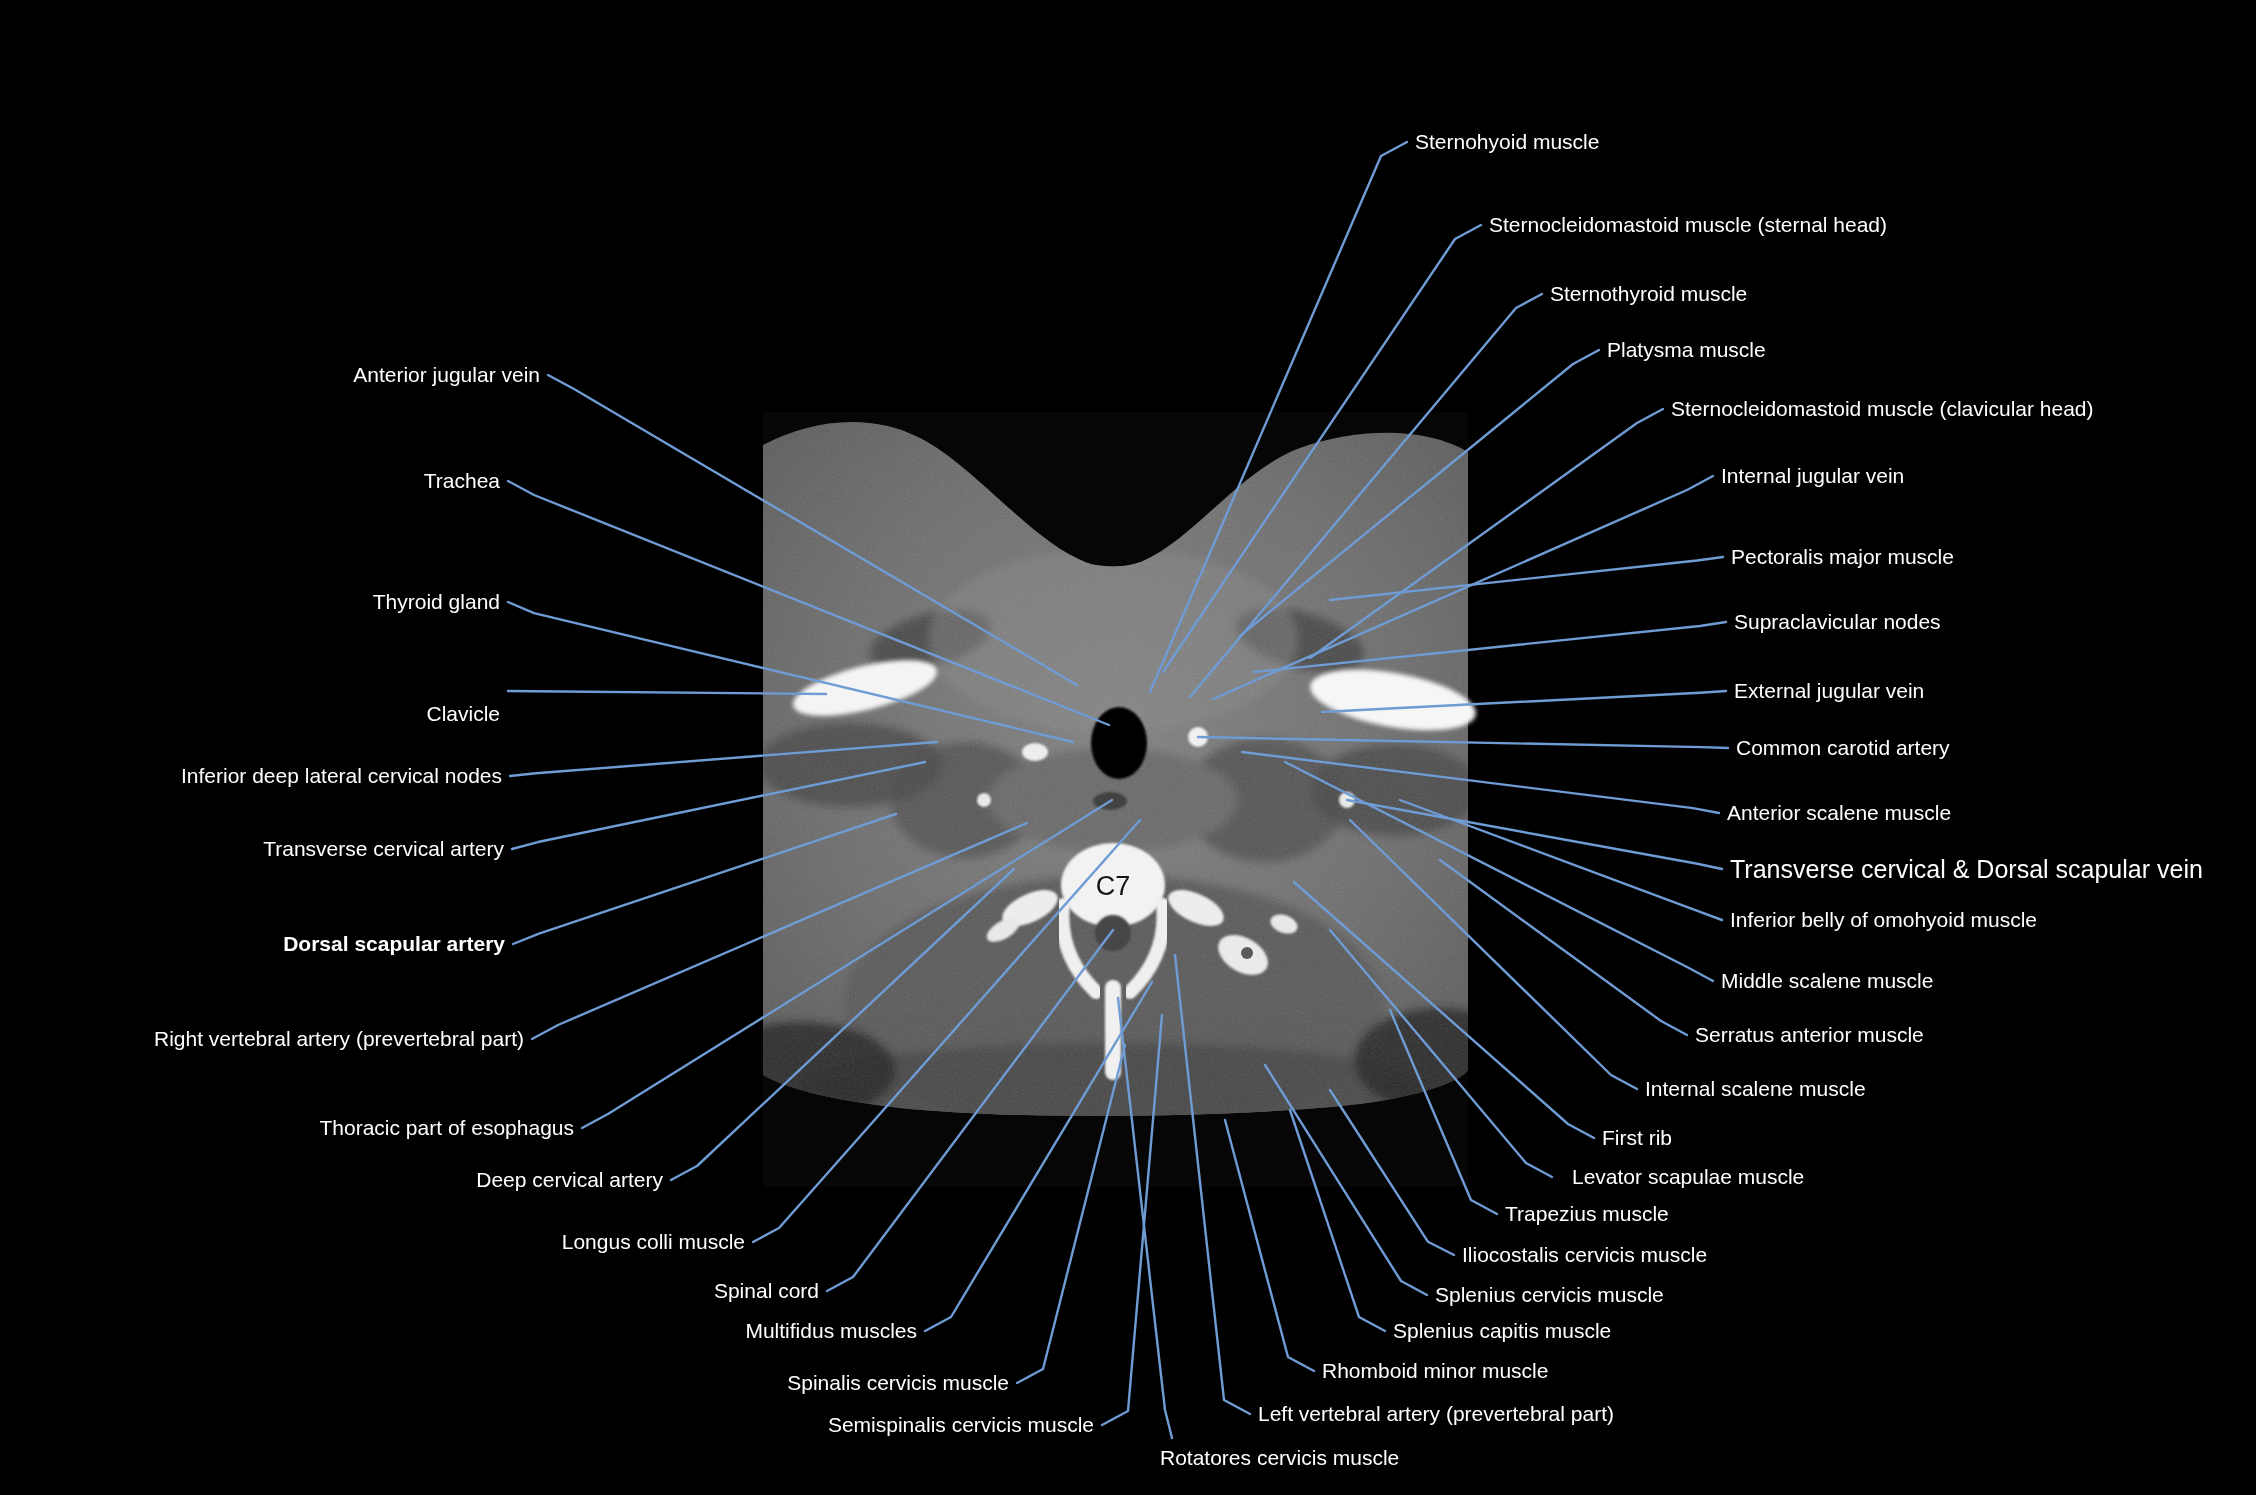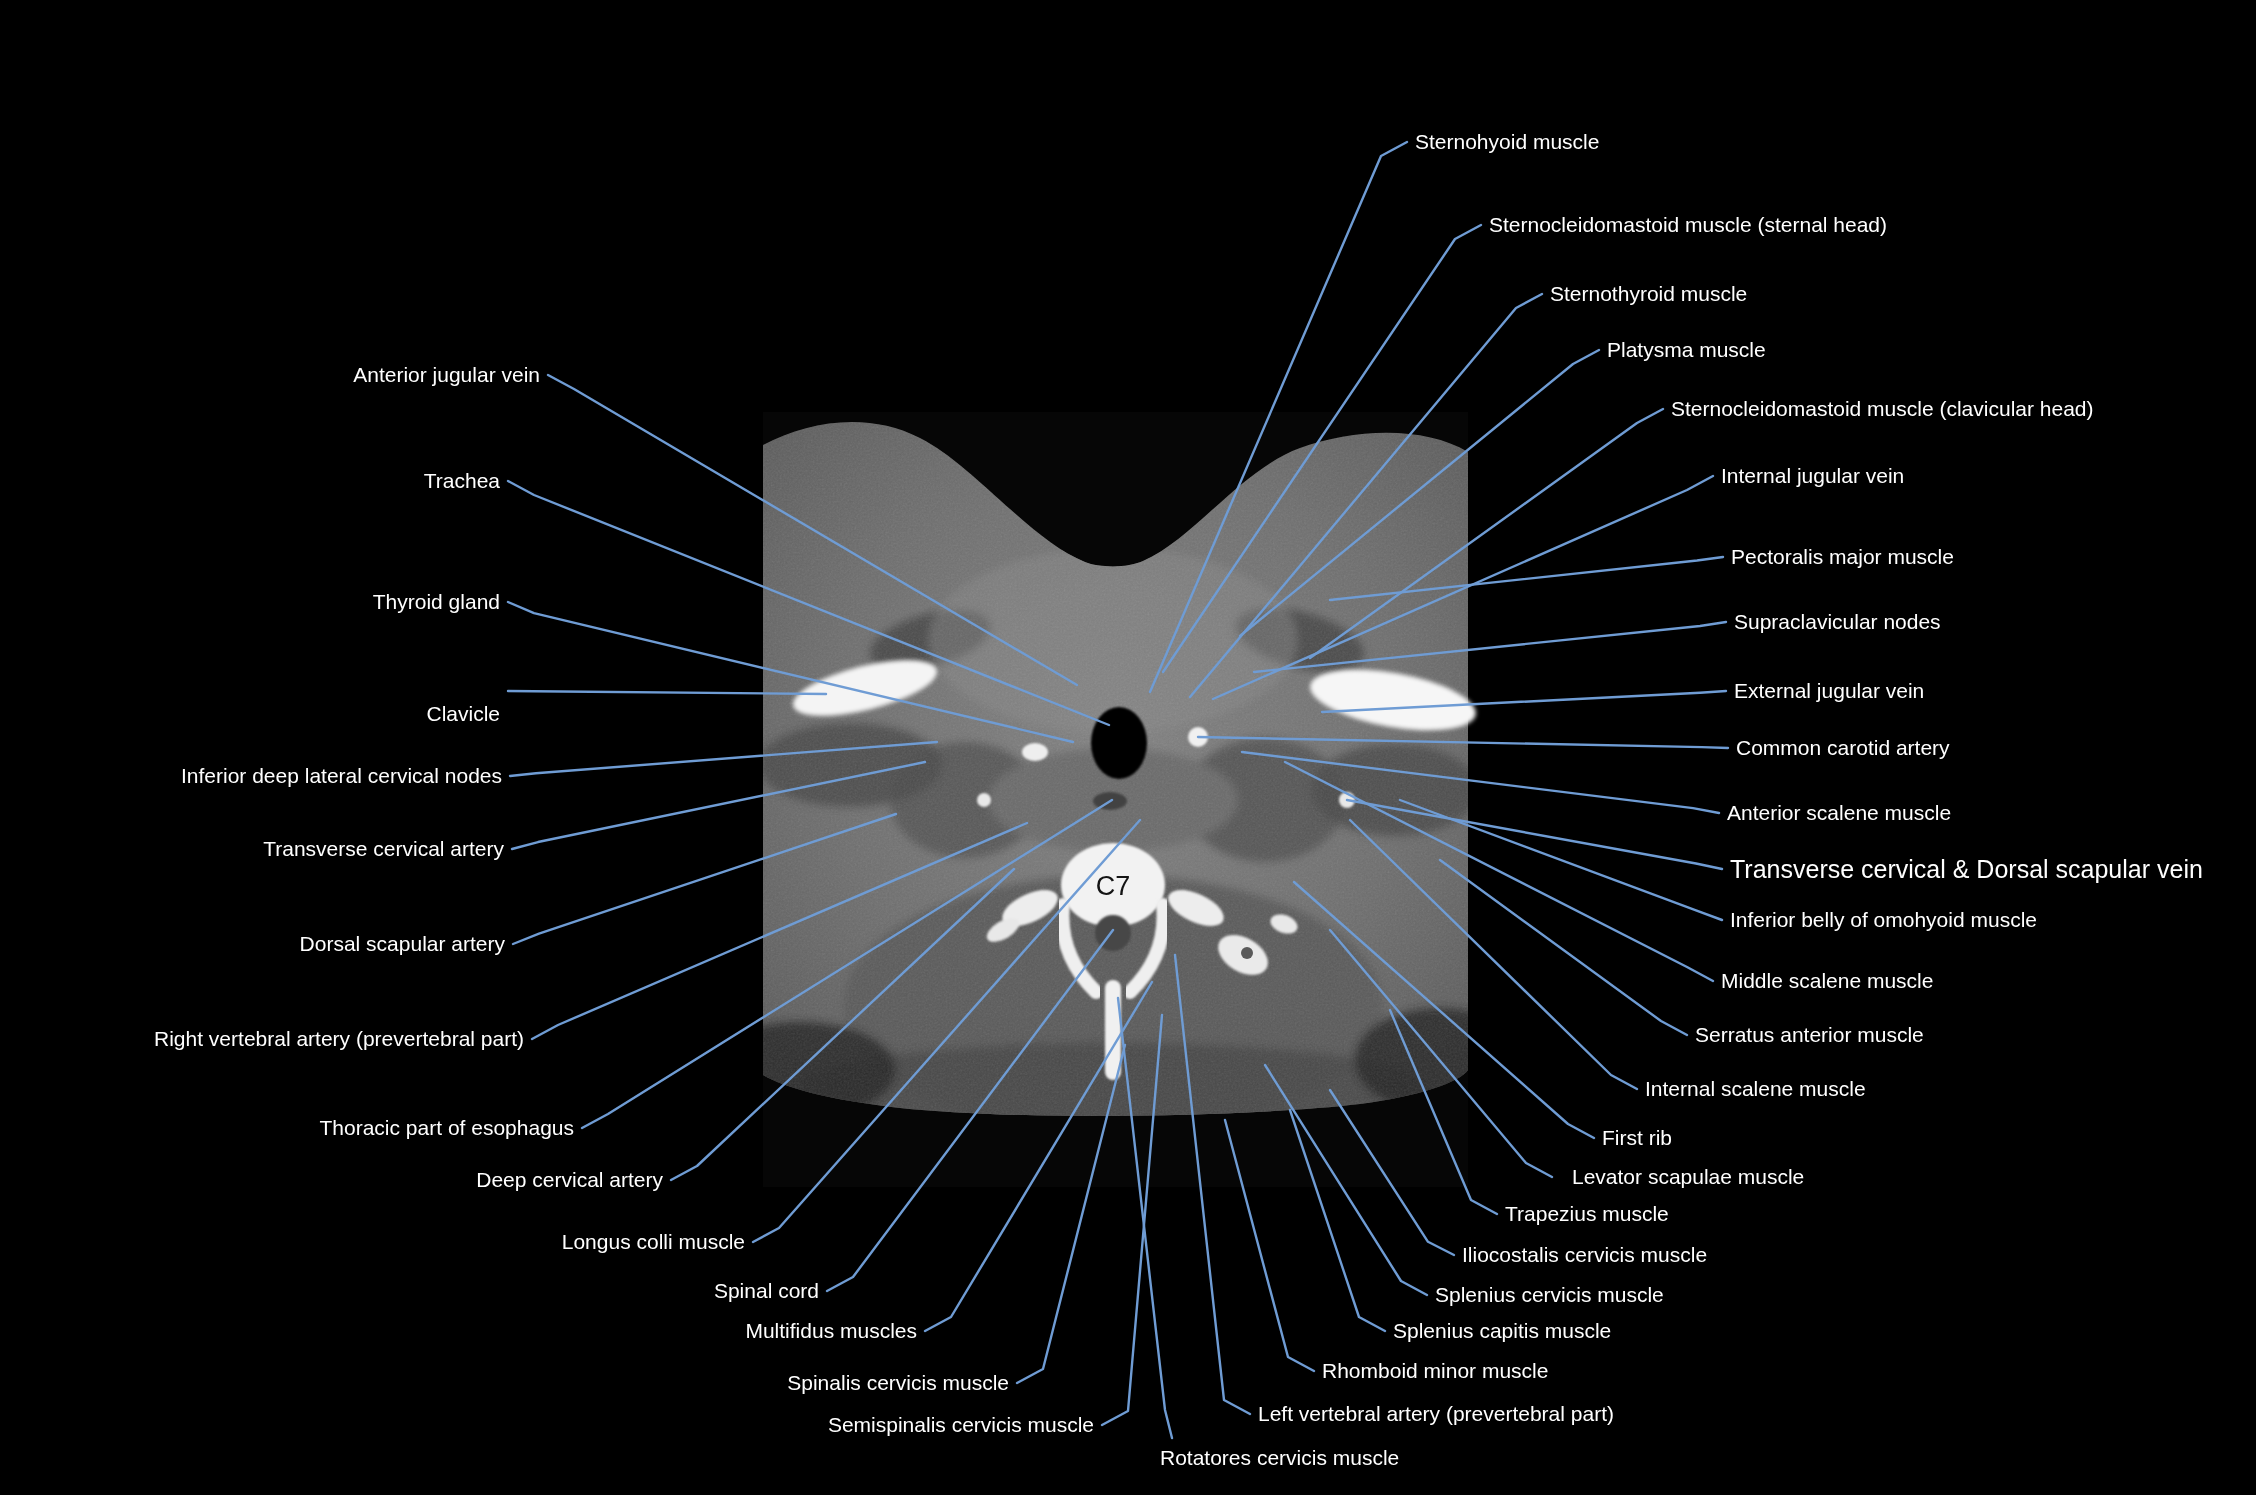--- a/index.html
+++ b/index.html
@@ -144,21 +144,21 @@
       </g>
   </svg>
 
   <div id="labels">
       <div class="ct-label align-right" style="left: 540px; top: 375px;">Anterior jugular vein</div>
       <div class="ct-label align-right" style="left: 500px; top: 481px;">Trachea</div>
       <div class="ct-label align-right" style="left: 500px; top: 602px;">Thyroid gland</div>
       <div class="ct-label align-right" style="left: 500px; top: 691px; margin-top: 23px;">Clavicle</div>
       <div class="ct-label align-right" style="left: 502px; top: 776px;">Inferior deep lateral cervical nodes</div>
       <div class="ct-label align-right" style="left: 504px; top: 849px;">Transverse cervical artery</div>
-      <div class="ct-label align-right" style="left: 505px; top: 944px;">Dorsal scapular artery</div>
+      <div class="ct-label align-right" style="left: 505px; top: 944px; font-weight: bold;">Dorsal scapular artery</div>
       <div class="ct-label align-right" style="left: 524px; top: 1039px; text-align: right;">Right vertebral artery (prevertebral part)</div>
       <div class="ct-label align-right" style="left: 574px; top: 1128px;">Thoracic part of esophagus</div>
       <div class="ct-label align-right" style="left: 663px; top: 1180px;">Deep cervical artery</div>
       <div class="ct-label align-right" style="left: 745px; top: 1242px;">Longus colli muscle</div>
       <div class="ct-label align-right" style="left: 819px; top: 1291px;">Spinal cord</div>
       <div class="ct-label align-right" style="left: 917px; top: 1331px;">Multifidus muscles</div>
       <div class="ct-label align-right" style="left: 1009px; top: 1383px;">Spinalis cervicis muscle</div>
       <div class="ct-label align-right" style="left: 1094px; top: 1425px;">Semispinalis cervicis muscle</div>
       <div class="ct-label" style="left: 1160px; top: 1458px;">Rotatores cervicis muscle</div>
       <div class="ct-label" style="left: 1415px; top: 142px;">Sternohyoid muscle</div>

